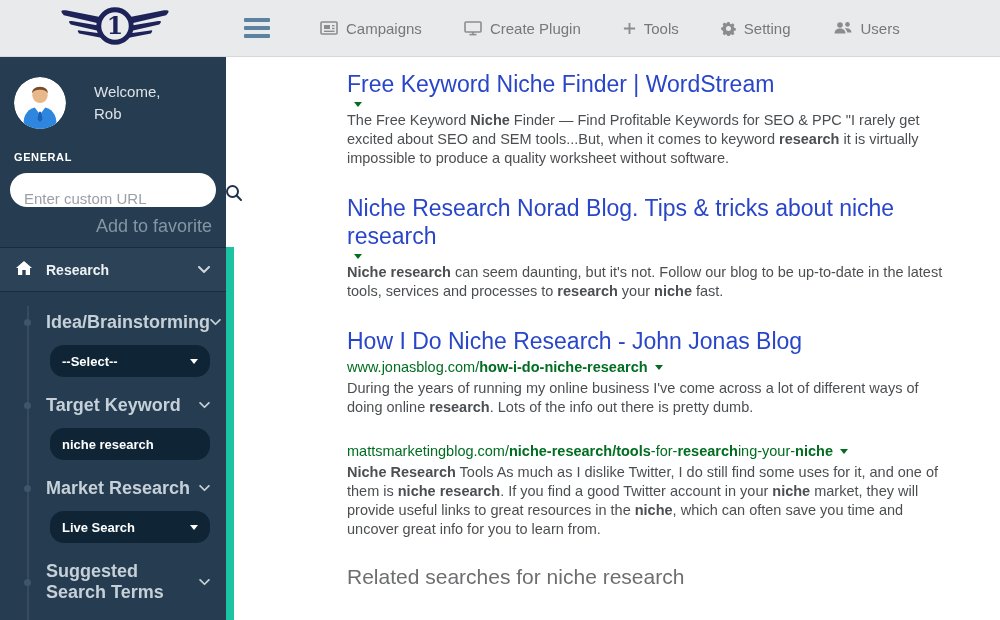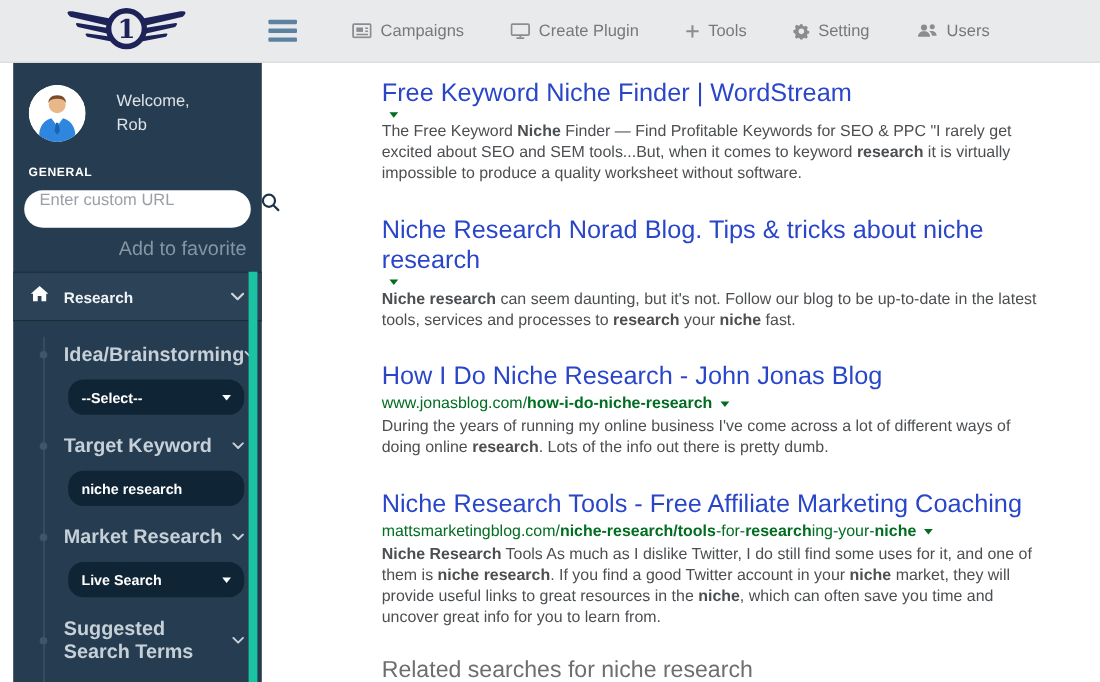--- a/index.html
+++ b/index.html
@@ -22,31 +22,31 @@
   .logo{ width:230px; display:flex; justify-content:center; align-items:center; cursor:pointer; }
   .hamburger{ margin-left:14px; width:28px; cursor:pointer; }
   .hamburger span{ display:block; width:26px; height:4px; margin:4px 0;
     background:var(--hamburger_blue); border-radius:1px; }
   .top-nav{ display:flex; align-items:center; margin-left:48px; }
   .nav-item{ display:flex; align-items:center; margin-right:42px; cursor:pointer;
     color:var(--nav_gray); font-size:15px; }
   .nav-item .nicon{ display:inline-flex; margin-right:8px; }
 
   
-  .sidebar{ position:absolute; left:12px; top:57px; width:226px; bottom:0;
+  .sidebar{ position:absolute; left:0; top:57px; width:226px; bottom:0;
     background:var(--sidebar_bg); color:#fff; z-index:2; }
   .teal-bar{ position:absolute; left:226px; top:247px; width:8px; bottom:0;
     background:var(--accent_teal); z-index:2; }
   .welcome{ display:flex; align-items:center; padding:20px 14px 6px; }
   .avatar{ width:52px; height:52px; border-radius:50%; overflow:hidden; flex:0 0 52px; }
   .welcome-text{ margin-left:28px; font-size:15px; color:#dde3e8; line-height:22px; }
   .general-label{ margin:16px 14px 10px; font-size:11px; font-weight:bold;
     letter-spacing:.6px; color:#fff; }
   .search-pill{ margin:0 10px; height:34px; border-radius:17px; background:#fff;
-    display:flex; align-items:flex-start; padding:0 10px 16px 14px; }
+    display:flex; align-items:flex-end; padding:0 10px 0 14px; }
   .search-pill input{ flex:1; border:none; outline:none; font-size:15px;
     font-family:"Liberation Sans",sans-serif; color:#333; background:transparent; }
   .search-pill input::placeholder{ color:#9aa0a6; }
   .search-btn{ background:none; border:none; cursor:pointer; display:flex; padding:2px; }
   .add-fav{ text-align:right; padding:9px 14px 10px; font-size:18px;
     color:#8496a5; cursor:pointer; border-bottom:1px solid var(--divider); }
   .research-row{ height:44px; background:var(--row_bg); display:flex; align-items:center;
     padding:0 16px; border-bottom:1px solid var(--divider); cursor:pointer; }
   .research-row .rlabel{ margin-left:14px; font-size:14px; font-weight:bold; color:#eef2f5; }
   .research-row .chev{ margin-left:auto; color:#cdd5da; }
@@ -308,21 +308,20 @@
       </div>
       <div class="result">
         <a class="result-title">How I Do Niche Research - John Jonas Blog</a>
         <div class="result-url">
           <cite><span>www.jonasblog.com/</span><span class="b">how-i-do-niche-research</span></cite>
           <span class="url-caret"></span>
         </div>
         <div class="result-snippet"><span>During the years of running my online business I've come across a lot of different ways of doing online </span><span class="b">research</span><span>. Lots of the info out there is pretty dumb.</span></div>
       </div>
       <div class="result">
-        <a class="result-title">Niche Research Tools - Free Affiliate Marketing Coaching</a>
         <div class="result-url">
           <cite><span>mattsmarketingblog.com/</span><span class="b">niche-research/tools</span><span>-for-</span><span class="b">research</span><span>ing-your-</span><span class="b">niche</span></cite>
           <span class="url-caret"></span>
         </div>
         <div class="result-snippet"><span class="b">Niche Research</span><span> Tools As much as I dislike Twitter, I do still find some uses for it, and one of them is </span><span class="b">niche research</span><span>. If you find a good Twitter account in your </span><span class="b">niche</span><span> market, they will provide useful links to great resources in the </span><span class="b">niche</span><span>, which can often save you time and uncover great info for you to learn from.</span></div>
       </div>
     </div>
   <div class="related-heading">Related searches for niche research</div>
 
 </div>

